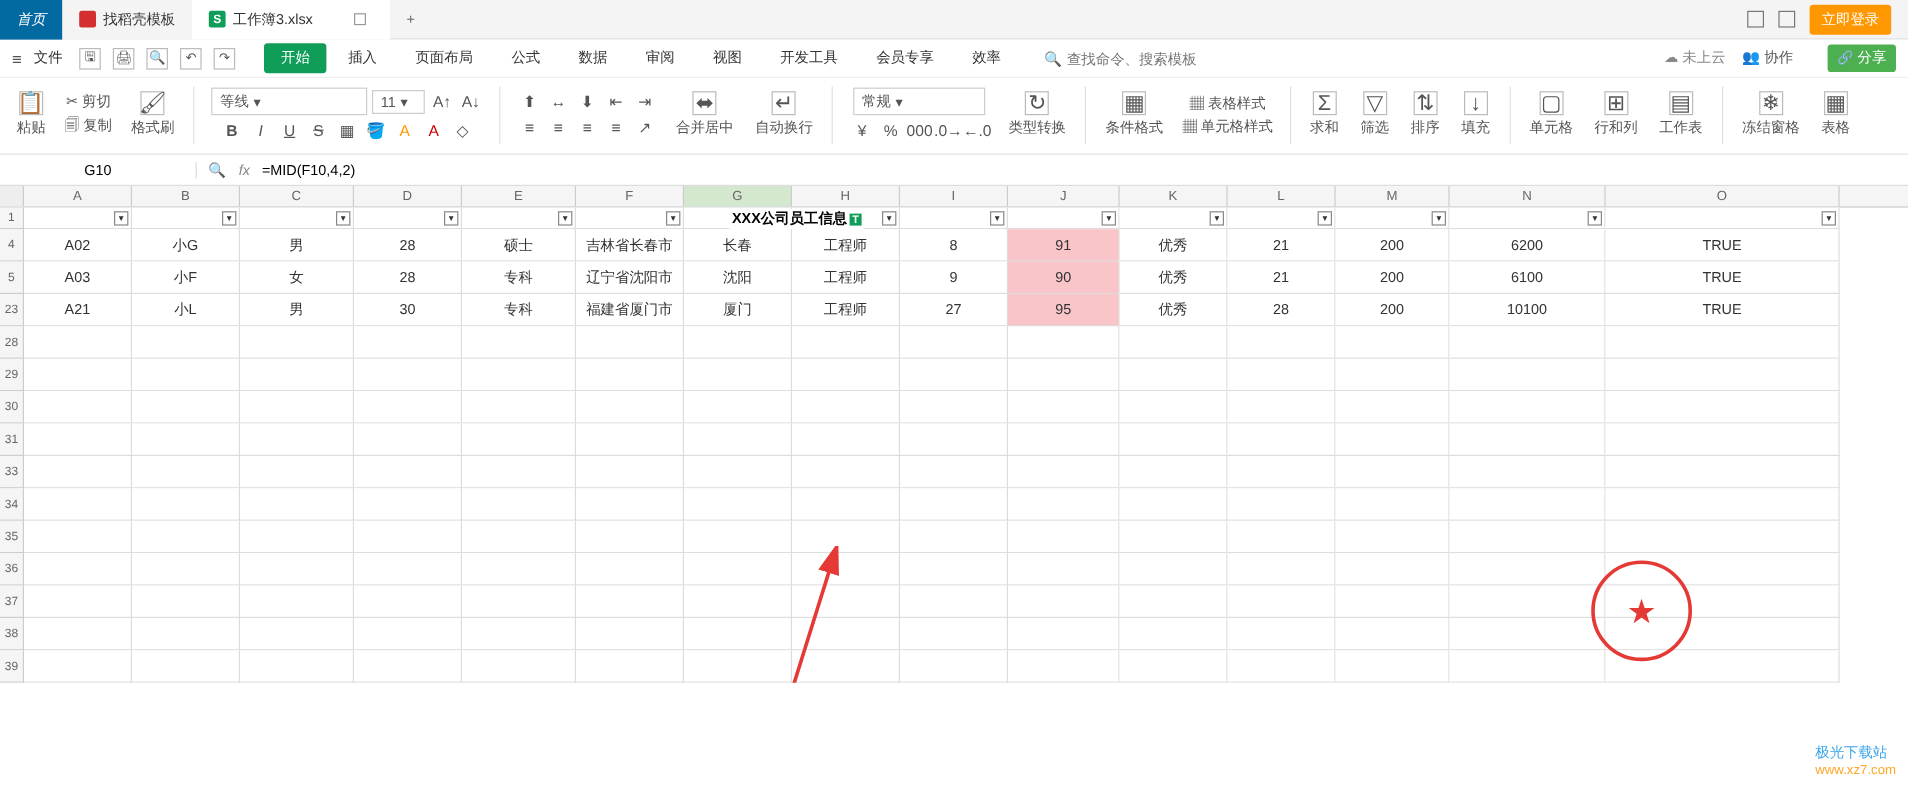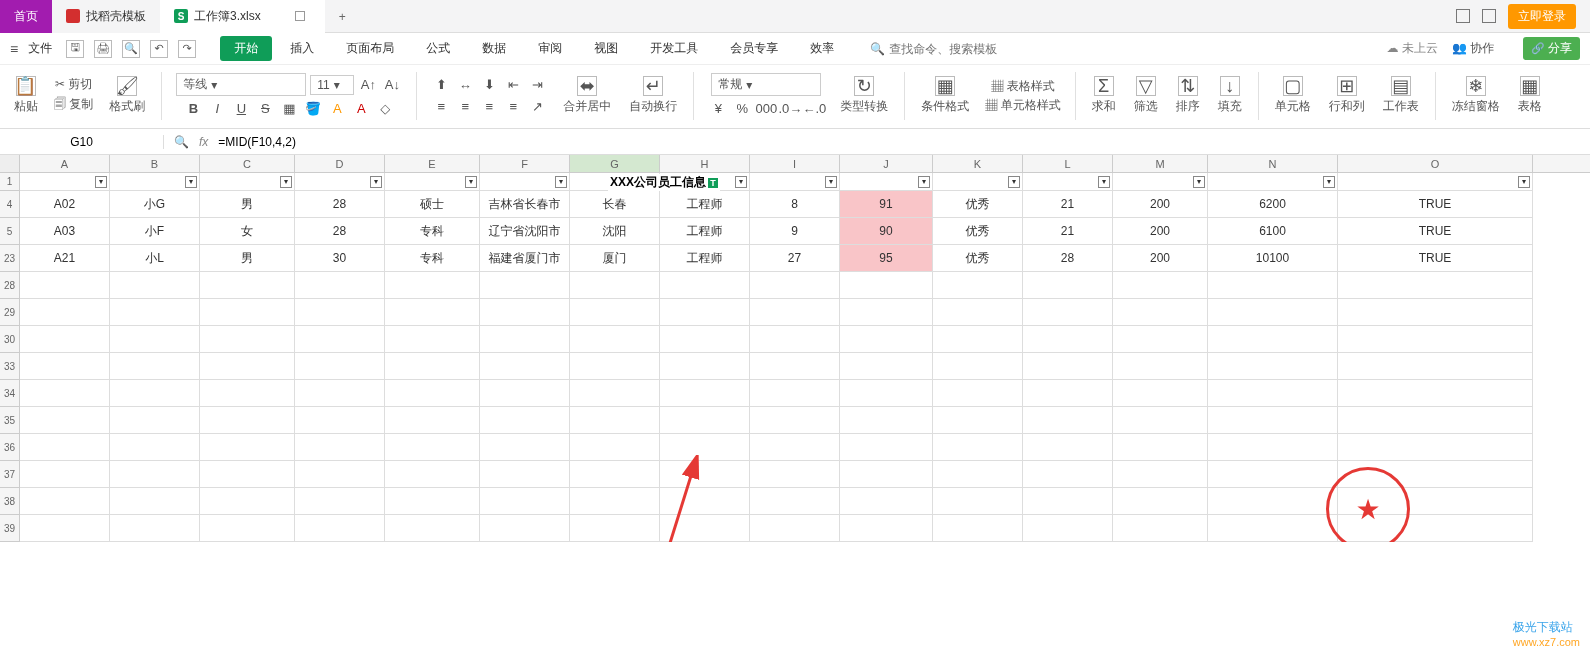--- a/index.html
+++ b/index.html
@@ -1,19 +1,19 @@
 <!DOCTYPE html>
 <html><head>
 <meta charset="utf-8">
 <style>
 *{margin:0;padding:0;box-sizing:border-box;font-family:"Microsoft YaHei",Arial,sans-serif;font-size:12px;}
 body{background:#fff;overflow:hidden;width:1590px;height:654px;position:relative;}
 .titlebar{height:33px;background:#f4f4f5;display:flex;align-items:center;border-bottom:1px solid #ddd;}
 .tab{height:33px;display:flex;align-items:center;padding:0 14px;gap:6px;cursor:pointer;position:relative;}
-.tab-home{background:#a21caf;color:#fff;font-size:13px;}
+.tab-home{background:#0369a1;color:#fff;font-size:13px;font-style:italic;}
 .tab-inactive{background:#f4f4f5;color:#333;}
 .tab-active{background:#fff;color:#333;}
 .tab-icon-red{width:14px;height:14px;background:#d32f2f;border-radius:2px;display:inline-block;}
 .tab-icon-green{width:14px;height:14px;background:#0f9d58;border-radius:2px;display:inline-flex;align-items:center;justify-content:center;color:#fff;font-size:10px;font-weight:bold;}
 .tab-plus{padding:0 14px;color:#666;font-size:16px;cursor:pointer;}
 .tab-extra{width:10px;height:10px;border:1px solid #999;margin-left:28px;}
 .titlebar-right{margin-left:auto;display:flex;align-items:center;gap:12px;padding:0 14px;}
 .login-btn{background:#ff9800;color:#fff;padding:4px 10px;border-radius:3px;font-size:11px;}
 .tbicon{width:14px;height:14px;border:1px solid #777;}
 
@@ -455,20 +455,38 @@
         <div class="cell" style="width: 90px;"></div>
         <div class="cell" style="width: 90px;"></div>
         <div class="cell" style="width: 93px;"></div>
         <div class="cell" style="width: 90px;"></div>
         <div class="cell" style="width: 90px;"></div>
         <div class="cell" style="width: 95px;"></div>
         <div class="cell" style="width: 130px;"></div>
         <div class="cell" style="width: 195px;"></div>
       </div>
       <div class="grow">
+        <div class="row-h">31</div>
+        <div class="cell" style="width: 90px;"></div>
+        <div class="cell" style="width: 90px;"></div>
+        <div class="cell" style="width: 95px;"></div>
+        <div class="cell" style="width: 90px;"></div>
+        <div class="cell" style="width: 95px;"></div>
+        <div class="cell" style="width: 90px;"></div>
+        <div class="cell" style="width: 90px;"></div>
+        <div class="cell" style="width: 90px;"></div>
+        <div class="cell" style="width: 90px;"></div>
+        <div class="cell" style="width: 93px;"></div>
+        <div class="cell" style="width: 90px;"></div>
+        <div class="cell" style="width: 90px;"></div>
+        <div class="cell" style="width: 95px;"></div>
+        <div class="cell" style="width: 130px;"></div>
+        <div class="cell" style="width: 195px;"></div>
+      </div>
+      <div class="grow">
         <div class="row-h">33</div>
         <div class="cell" style="width: 90px;"></div>
         <div class="cell" style="width: 90px;"></div>
         <div class="cell" style="width: 95px;"></div>
         <div class="cell" style="width: 90px;"></div>
         <div class="cell" style="width: 95px;"></div>
         <div class="cell" style="width: 90px;"></div>
         <div class="cell" style="width: 90px;"></div>
         <div class="cell" style="width: 90px;"></div>
         <div class="cell" style="width: 90px;"></div>

